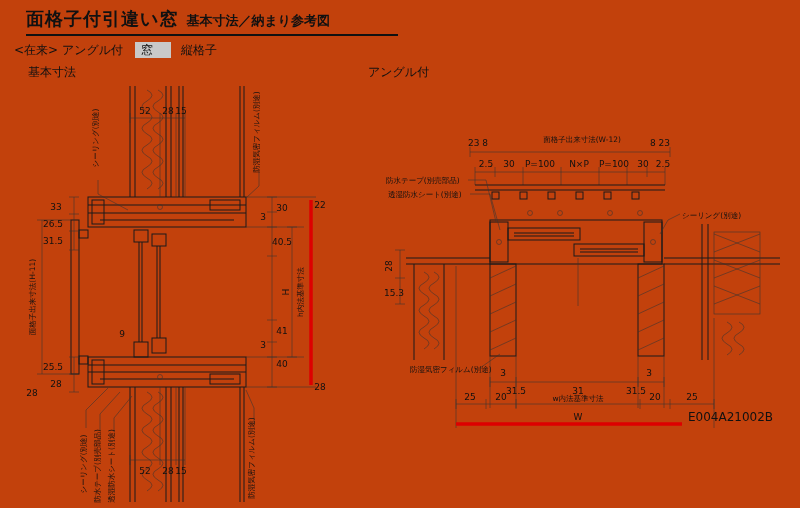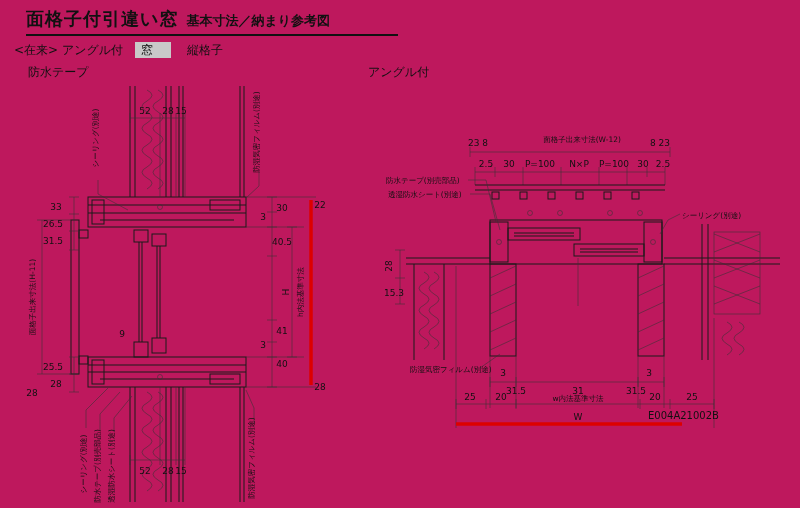--- a/index.html
+++ b/index.html
@@ -1,53 +1,53 @@
 <!DOCTYPE html>
 <html><head>
 <meta charset="utf-8">
 <style>
   *{margin:0;padding:0;box-sizing:border-box}
   html,body{width:800px;height:508px;background:#ffffff;overflow:hidden;
     font-family:"DejaVu Sans","Liberation Sans",sans-serif;color:#111}
-  .page{position:absolute;inset:0;background:#be185d}
+  .page{position:absolute;inset:0;background:#c2410c}
   .hdr{position:absolute;left:26px;top:7px;width:372px;border-bottom:2px solid #111;
     padding-bottom:3px;white-space:nowrap}
   .hdr .title{font-size:18px;font-weight:bold;letter-spacing:1px}
   .hdr .subtitle{font-size:13px;font-weight:bold;margin-left:8px}
   .spec{position:absolute;left:14px;top:42px;font-size:12px;white-space:nowrap}
   .spec .hl{background:#c9c9c9;padding:1px 18px 1px 6px;margin-left:12px}
-  .spec .suffix{margin-left:16px}
+  .spec .suffix{margin-left:10px}
   .seclabel{position:absolute;font-size:12px}
   #lbl-left{left:28px;top:64px}
   #lbl-right{left:368px;top:64px}
   svg{position:absolute;overflow:visible}
   #left-panel{left:8px;top:80px}
   #right-panel{left:382px;top:82px}
   .s1{stroke:#1a1a1a;stroke-width:1;fill:none}
   .s06{stroke:#333;stroke-width:0.55;fill:none}
   .red{stroke:#dd0000;stroke-width:3.5;fill:none}
   svg text{font-size:9px;fill:#111;stroke:none}
   svg text.a{font-size:7.5px}
   .mid{text-anchor:middle}
-  .code{position:absolute;left:648px;top:410px;font-size:10px;z-index:5}
+  .code{position:absolute;left:688px;top:410px;font-size:12px;z-index:5}
 </style>
 </head>
 <body>
 
 <div class="page">
 
   <div class="hdr">
     <span class="title">面格子付引違い窓</span><span class="subtitle">基本寸法／納まり参考図</span>
   </div>
 
   <div class="spec">
     <span>&lt;在来&gt; アングル付</span><span class="hl" style="background-color: rgb(201, 201, 201);">窓</span><span class="suffix">縦格子</span>
   </div>
 
-  <div class="seclabel" id="lbl-left">防水テープ</div>
+  <div class="seclabel" id="lbl-left">基本寸法</div>
   <div class="seclabel" id="lbl-right">アングル付</div>
 
   <svg id="left-panel" width="360" height="428" viewBox="0 0 360 428">
     <g class="s1">
       <line x1="122" y1="6" x2="122" y2="117"></line>
         <line x1="127" y1="6" x2="127" y2="117"></line>
       <line x1="158" y1="6" x2="158" y2="117"></line>
         <line x1="163" y1="6" x2="163" y2="117"></line>
       <line x1="171" y1="6" x2="171" y2="117"></line>
         <line x1="175" y1="6" x2="175" y2="117"></line>

